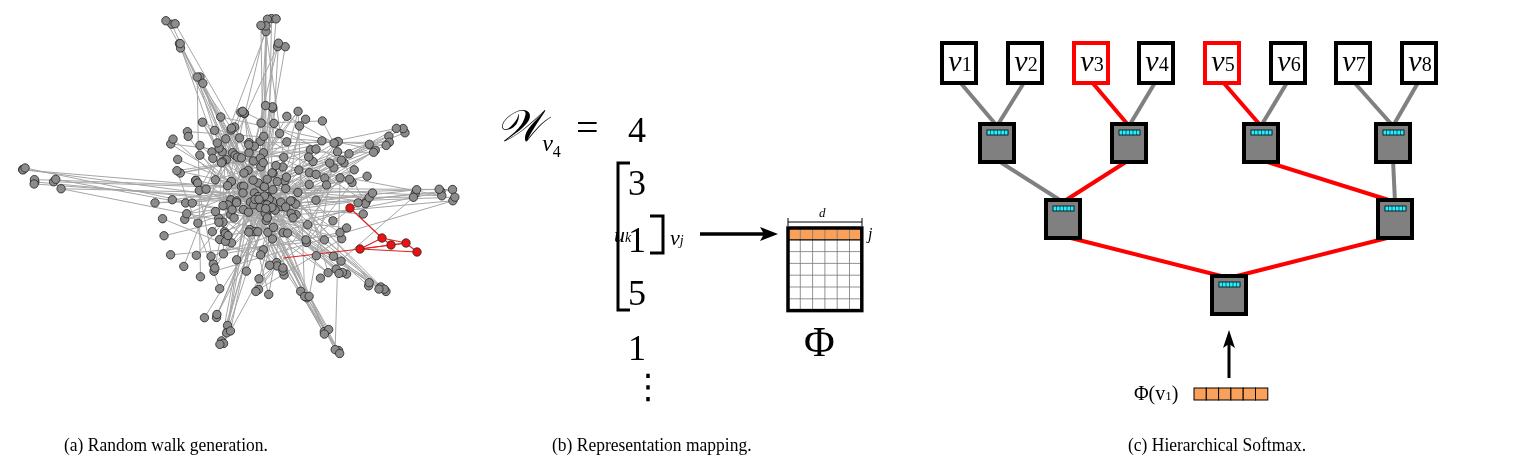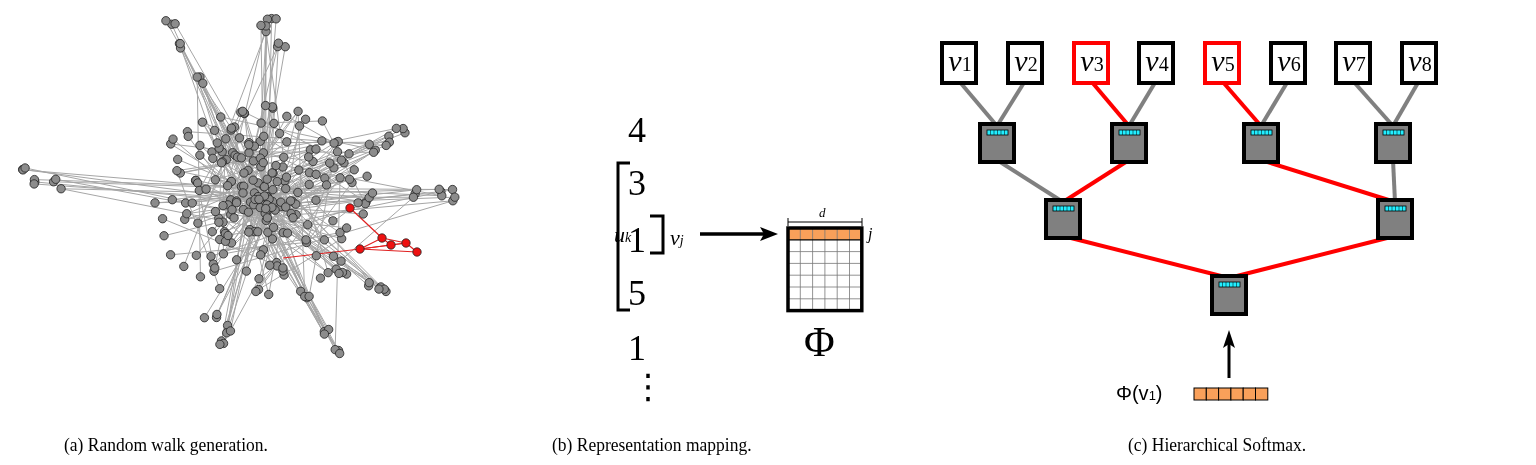--- a/index.html
+++ b/index.html
@@ -645,20 +645,24 @@
         <circle cx="391" cy="245" r="4.2" fill="#ee1111" stroke="#222" stroke-width="0.8"></circle>
         <circle cx="406" cy="243" r="4.2" fill="#ee1111" stroke="#222" stroke-width="0.8"></circle>
         <circle cx="417" cy="252" r="4.2" fill="#ee1111" stroke="#222" stroke-width="0.8"></circle>
       </g>
     </svg>
   <div class="caption" style="left:64px;">(a) Random walk generation.</div>
 </div>
 
 <div class="panel" id="panel-b">
 
+  <div style="position:absolute; left:36px; top:100px; height:60px;">
+    <span class="math" style="font-size:44px; font-family:'DejaVu Serif',serif; font-style:italic;">𝒲</span><span class="math" style="font-size:24px; position:relative; top:10px;">v</span><span style="font-size:16px; position:relative; top:16px; font-family:'Liberation Serif',serif;">4</span>
+    <span style="font-size:40px; margin-left:10px; font-family:'Liberation Serif',serif;">=</span>
+  </div>
 
   <div class="num" style="left:168px; top:112px;">4</div>
   <div class="num" style="left:168px; top:165px;">3</div>
   <div class="num" style="left:168px; top:222px;">1</div>
   <div class="num" style="left:168px; top:275px;">5</div>
   <div class="num" style="left:168px; top:330px;">1</div>
   <div class="num" style="left:171px; top:370px; font-size:34px;">⋮</div>
 
   <div style="position:absolute; left:106px; top:222px;margin-left:48px;">
     <span class="math" style="font-size:22px;">u</span><span class="math" style="font-size:14px;">k</span>
@@ -822,17 +826,17 @@
   <div id="leaf-labels">
       <div style="position: absolute; left: 33px; top: 42px; width: 34px; text-align: center; font-family: &quot;Liberation Serif&quot;, serif; font-style: italic; font-size: 30px; line-height: 38px;"><span>v</span><span style="font-style: normal; font-size: 20px;">1</span></div>
       <div style="position: absolute; left: 99px; top: 42px; width: 34px; text-align: center; font-family: &quot;Liberation Serif&quot;, serif; font-style: italic; font-size: 30px; line-height: 38px;"><span>v</span><span style="font-style: normal; font-size: 20px;">2</span></div>
       <div style="position: absolute; left: 165px; top: 42px; width: 34px; text-align: center; font-family: &quot;Liberation Serif&quot;, serif; font-style: italic; font-size: 30px; line-height: 38px;"><span>v</span><span style="font-style: normal; font-size: 20px;">3</span></div>
       <div style="position: absolute; left: 230px; top: 42px; width: 34px; text-align: center; font-family: &quot;Liberation Serif&quot;, serif; font-style: italic; font-size: 30px; line-height: 38px;"><span>v</span><span style="font-style: normal; font-size: 20px;">4</span></div>
       <div style="position: absolute; left: 296px; top: 42px; width: 34px; text-align: center; font-family: &quot;Liberation Serif&quot;, serif; font-style: italic; font-size: 30px; line-height: 38px;"><span>v</span><span style="font-style: normal; font-size: 20px;">5</span></div>
       <div style="position: absolute; left: 362px; top: 42px; width: 34px; text-align: center; font-family: &quot;Liberation Serif&quot;, serif; font-style: italic; font-size: 30px; line-height: 38px;"><span>v</span><span style="font-style: normal; font-size: 20px;">6</span></div>
       <div style="position: absolute; left: 427px; top: 42px; width: 34px; text-align: center; font-family: &quot;Liberation Serif&quot;, serif; font-style: italic; font-size: 30px; line-height: 38px;"><span>v</span><span style="font-style: normal; font-size: 20px;">7</span></div>
       <div style="position: absolute; left: 493px; top: 42px; width: 34px; text-align: center; font-family: &quot;Liberation Serif&quot;, serif; font-style: italic; font-size: 30px; line-height: 38px;"><span>v</span><span style="font-style: normal; font-size: 20px;">8</span></div>
     </div>
-  <div style="position:absolute; left:206px; top:382px; font-size:20px; font-family:Liberation Sans, sans-serif;">
+  <div style="position:absolute; left:224px; top:382px; font-size:20px; font-family:Liberation Serif, serif;">
     <span>Φ(v</span><span style="font-size:13px;">1</span><span>)</span>
   </div>
   <div class="caption" style="left:218px;">(c) Hierarchical Softmax.</div>
 </div>
 
 </body></html>

